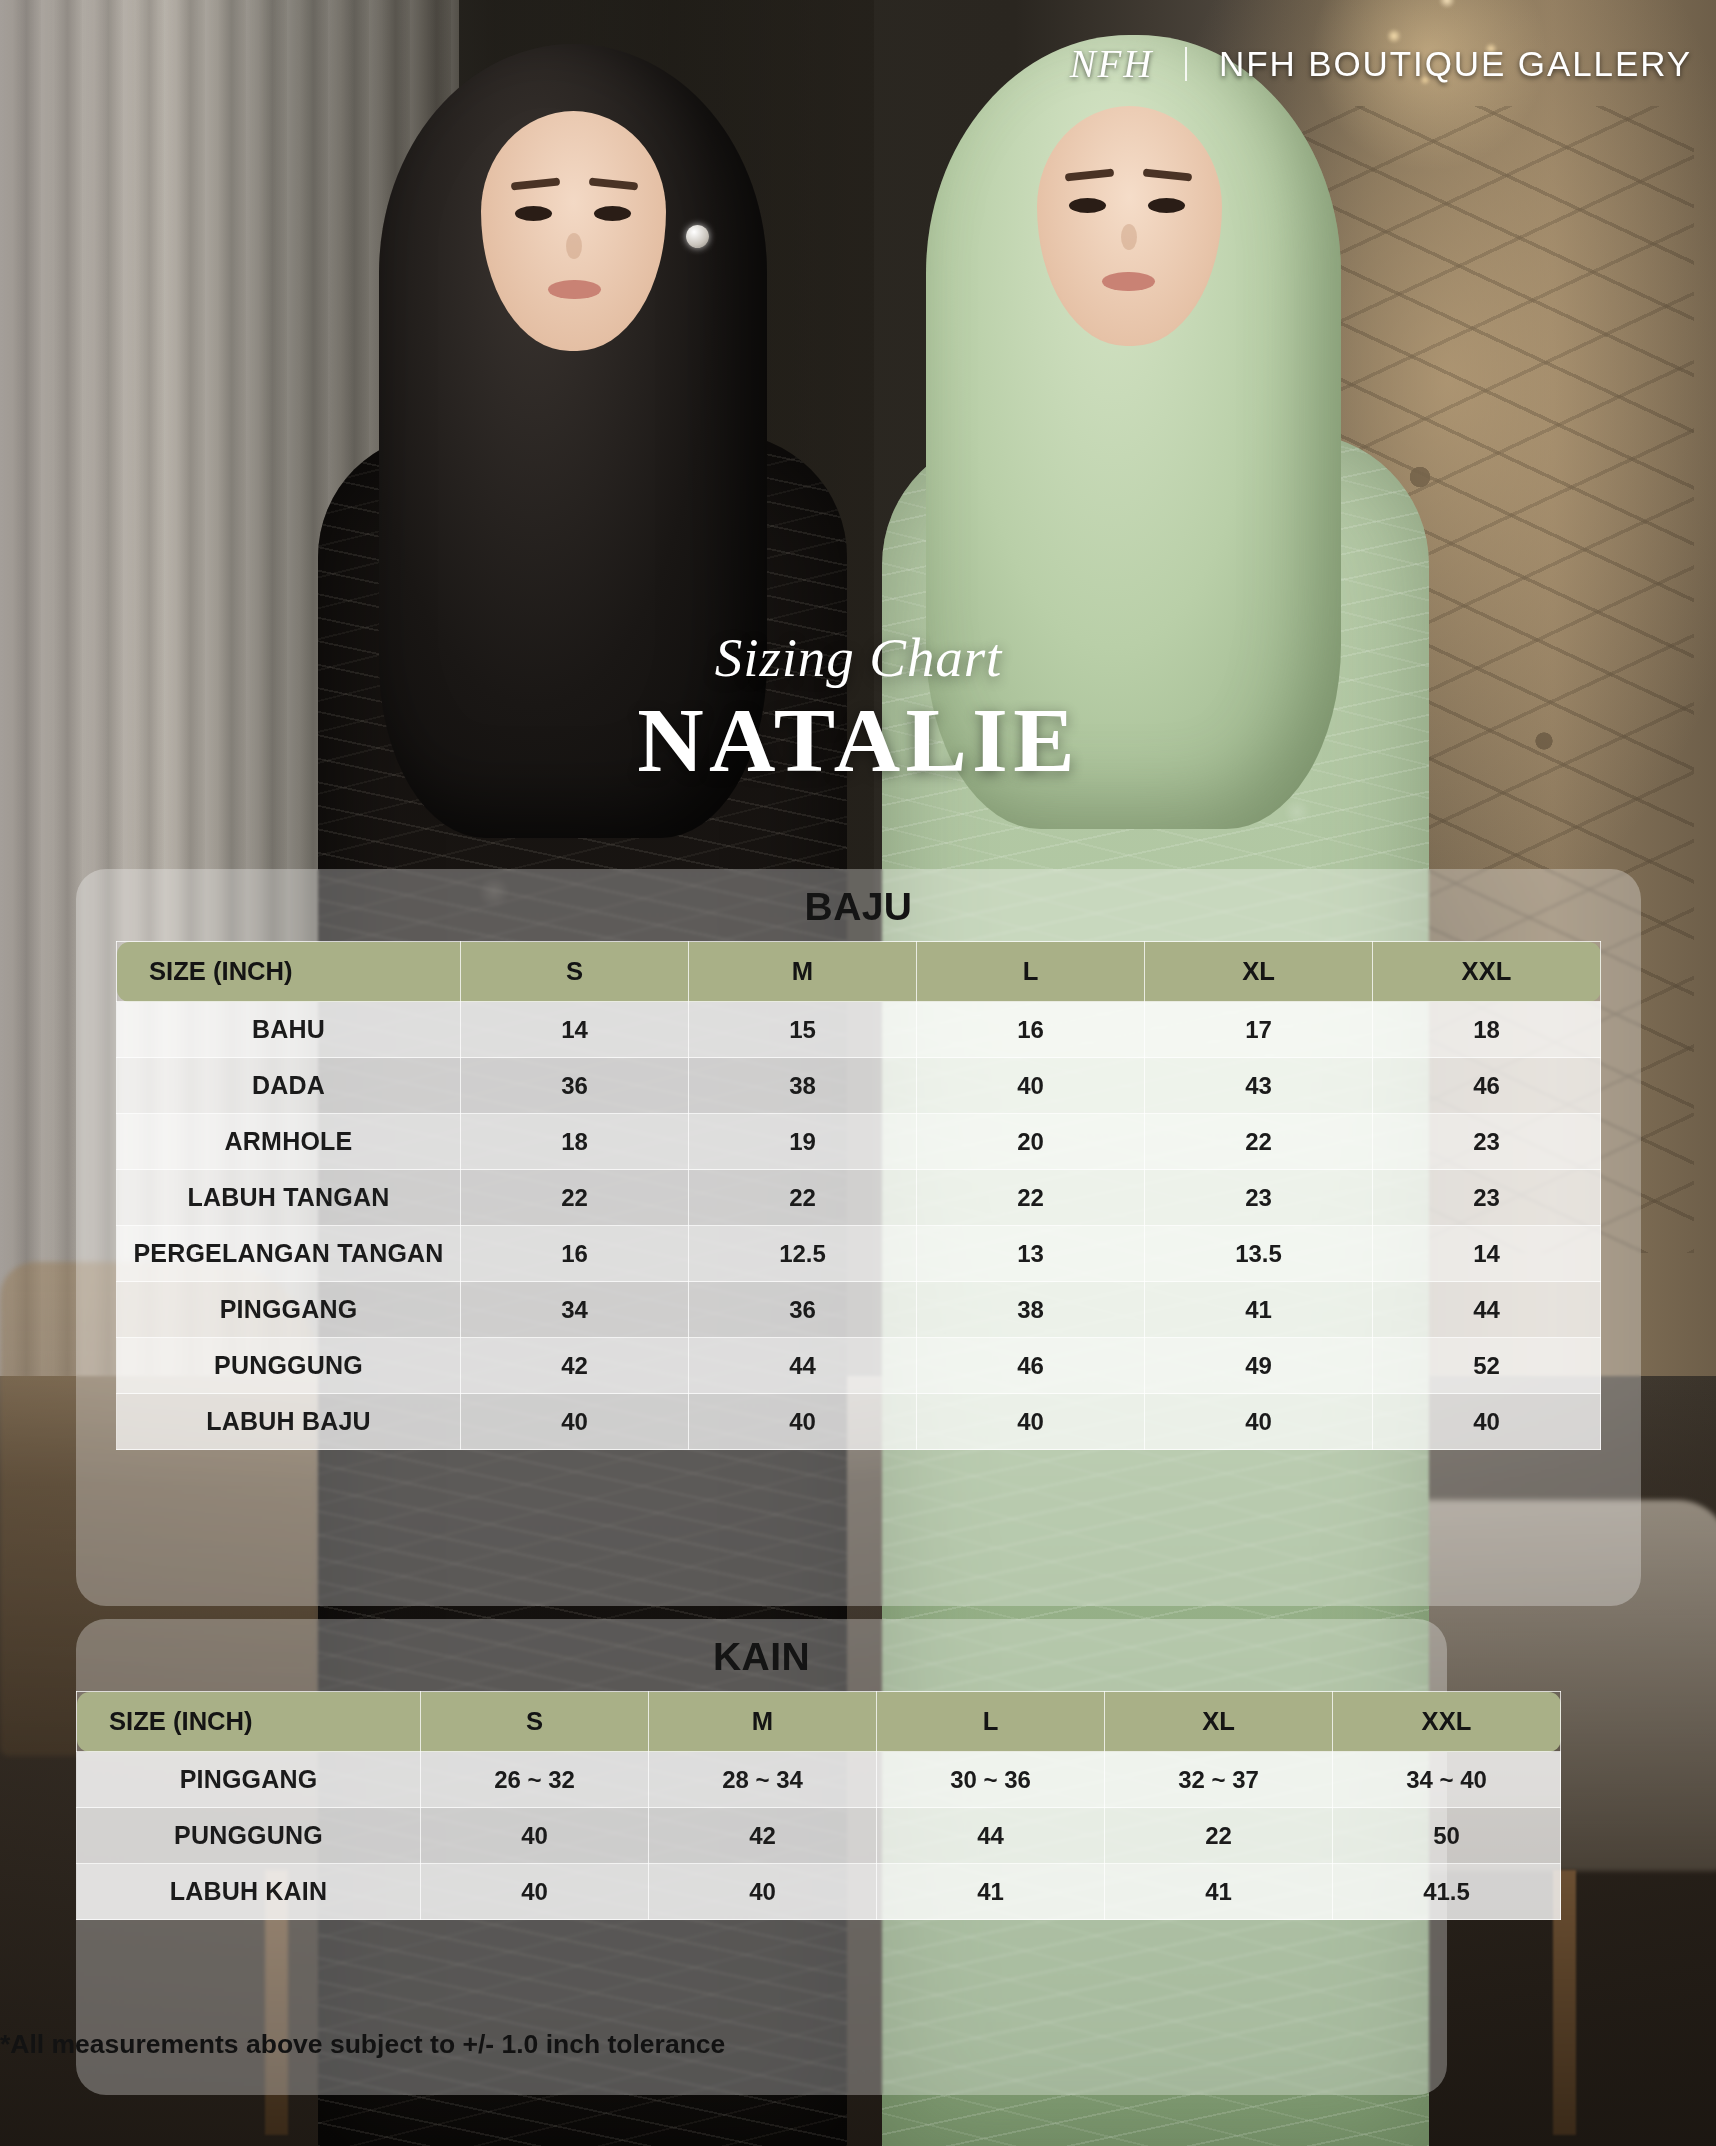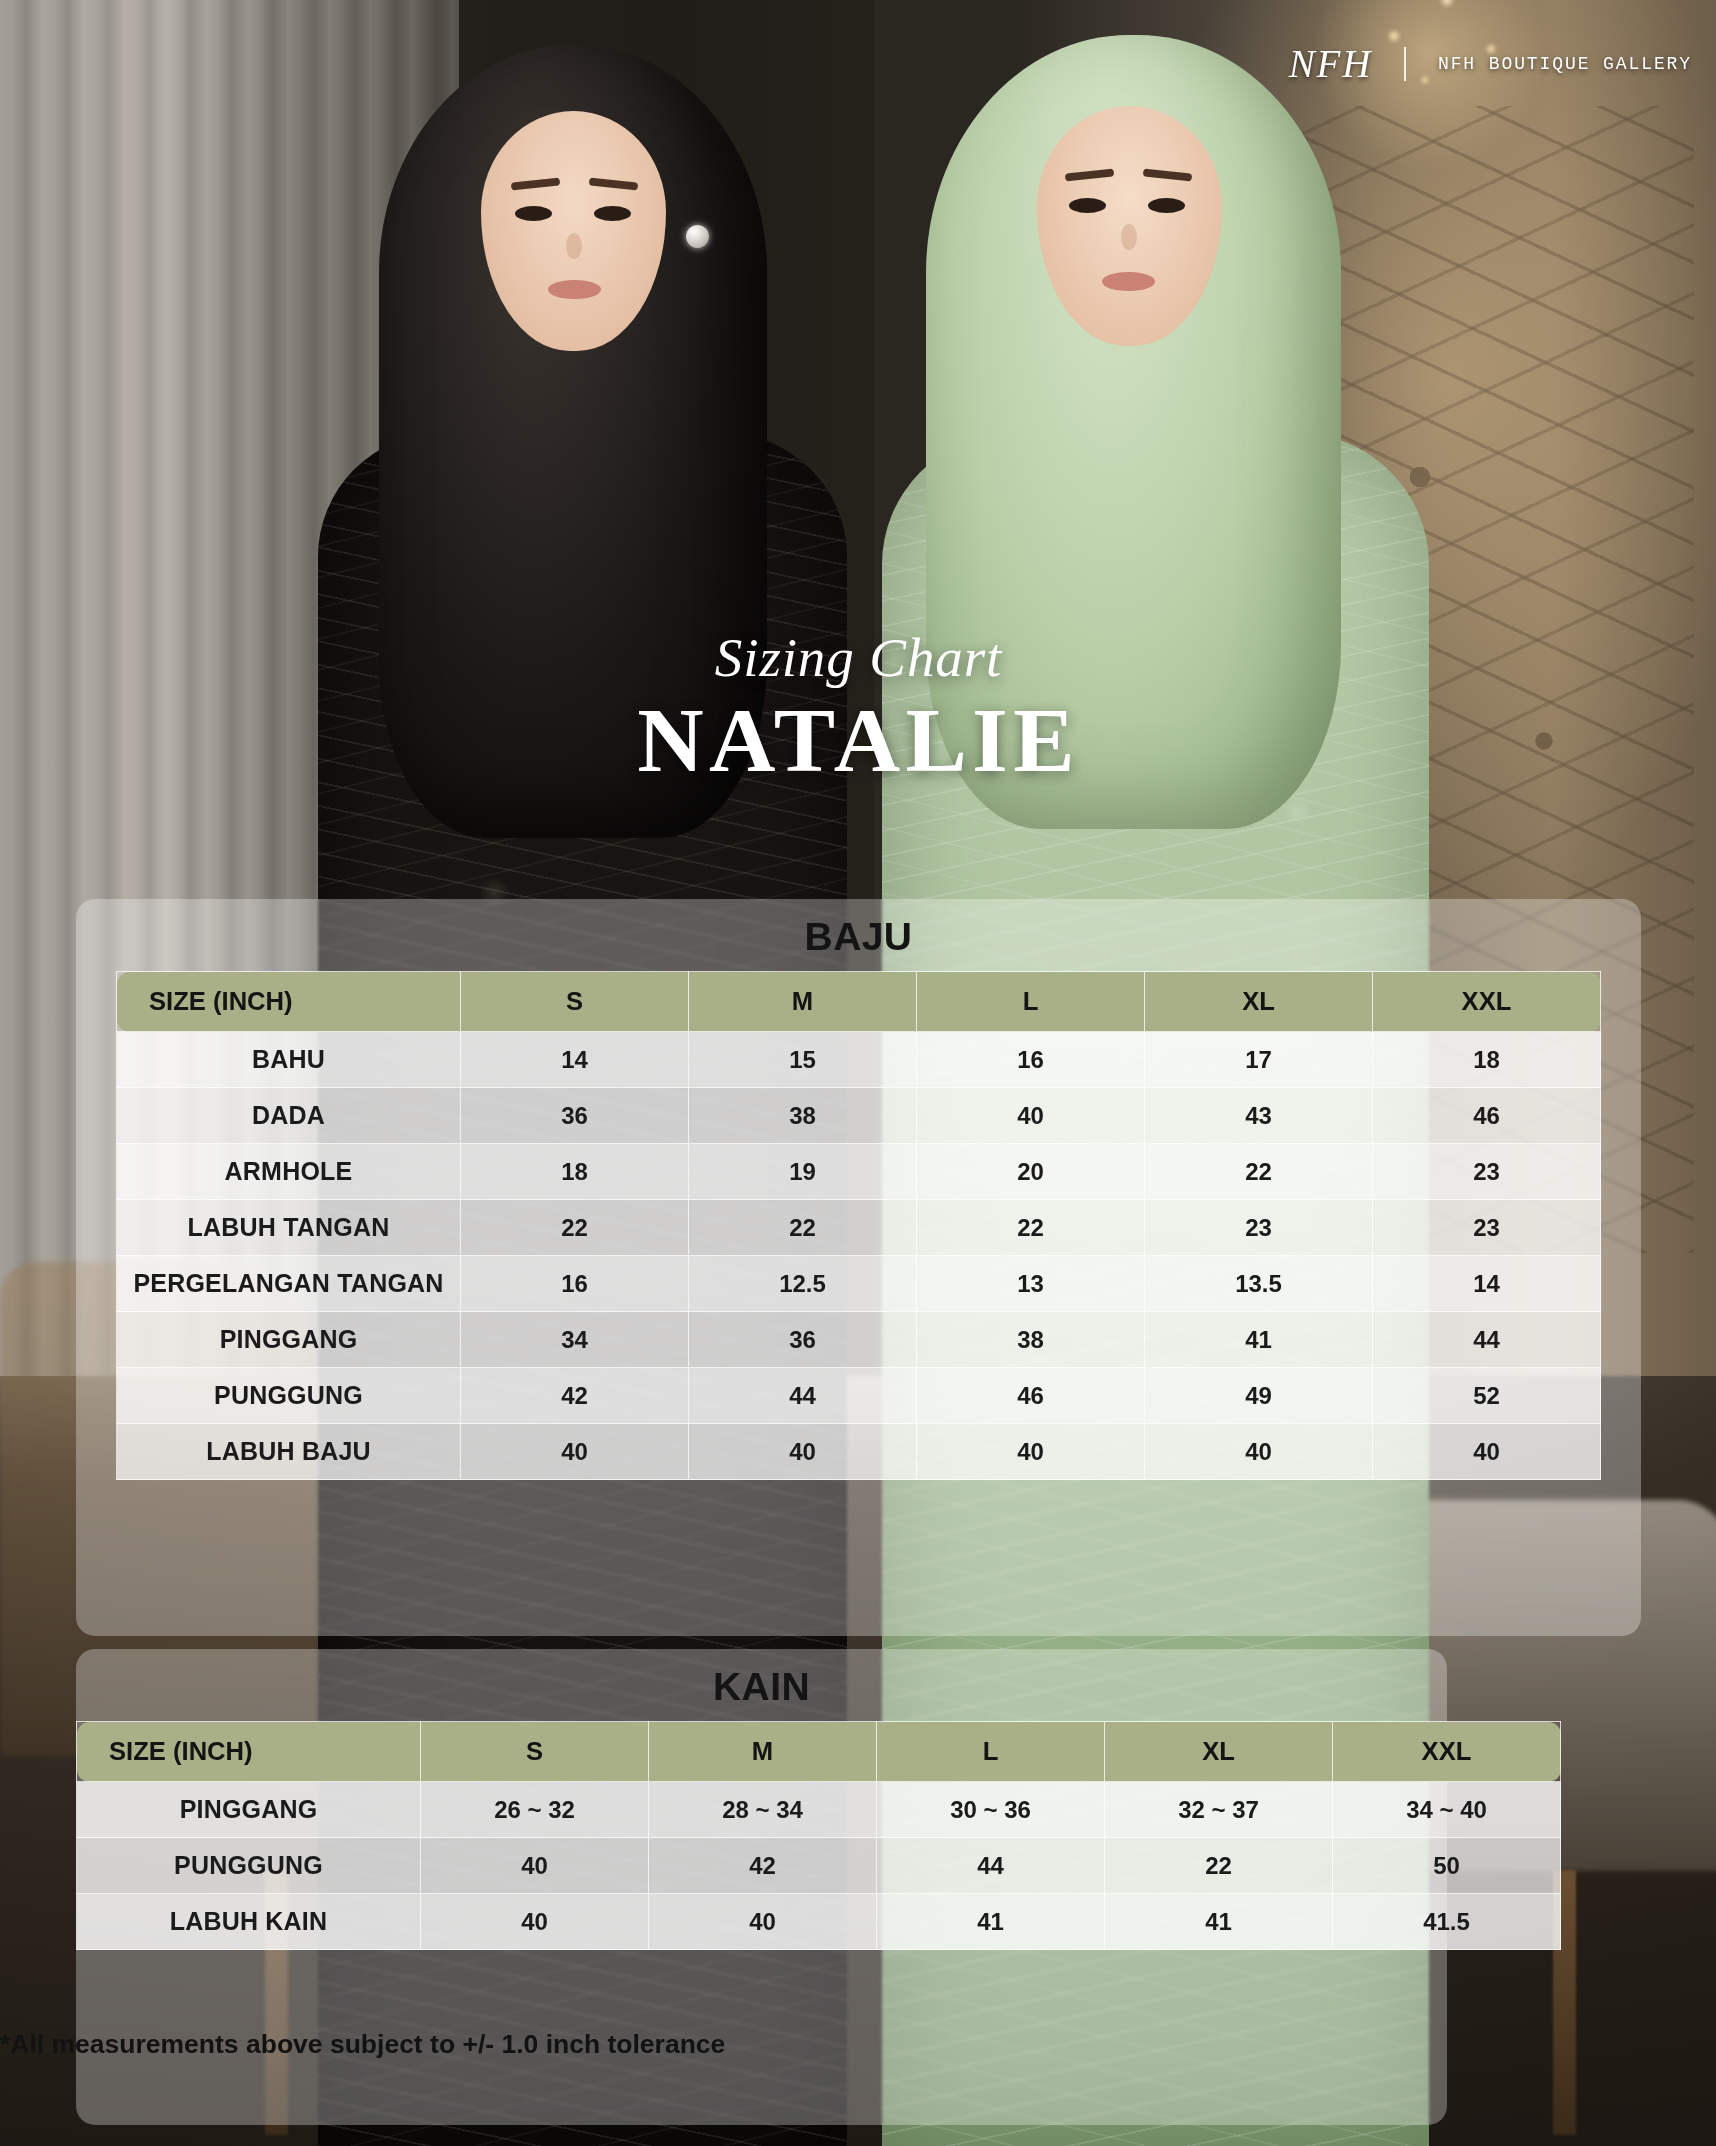--- a/index.html
+++ b/index.html
@@ -172,25 +172,24 @@
   }
   .logo-mark {
     font-family: "Liberation Serif", serif;
     font-style: italic;
     font-size: 39px;
     letter-spacing: 1.8px;
     text-shadow: 0 1.8px 5.3px rgba(0,0,0,.6);
   }
   .logo-sep { width: 1.8px; height: 34px; background: rgba(255,255,255,.85); }
   .logo-text {
-    font-size: 18px;
+    font-size: 35px;
     letter-spacing: 1.9px;
     font-weight: 500;
     text-shadow: 0 1.8px 5.3px rgba(0,0,0,.6);
-    font-family: Liberation Mono, monospace;
   }
 
   
   .title-wrap {
     position: absolute; left: 0; right: 0; top: 626px;
     text-align: center; color: #fff;
     text-shadow: 0 2.6px 12.4px rgba(0,0,0,.45);
   }
   .title-script {
     font-family: "Liberation Serif", serif;
@@ -205,22 +204,21 @@
     letter-spacing: 5.3px;
     font-weight: 700;
     line-height: 1.0;
   }
 
   
   .panel {
     position: absolute;
     background: rgba(255,255,255,0.30);
     backdrop-filter: blur(1.8px);
-    border-radius: 19px;
-    margin-top: 30px;
+    border-radius: 30px;
   }
   .panel-baju { left: 76px; top: 869px; width: 1565px; height: 737px; }
   .panel-kain { left: 76px; top: 1619px; width: 1371px; height: 476px; }
 
   .section-title {
     text-align: center;
     font-size: 39px;
     font-weight: 700;
     color: #141414;
     letter-spacing: 0.4px;

